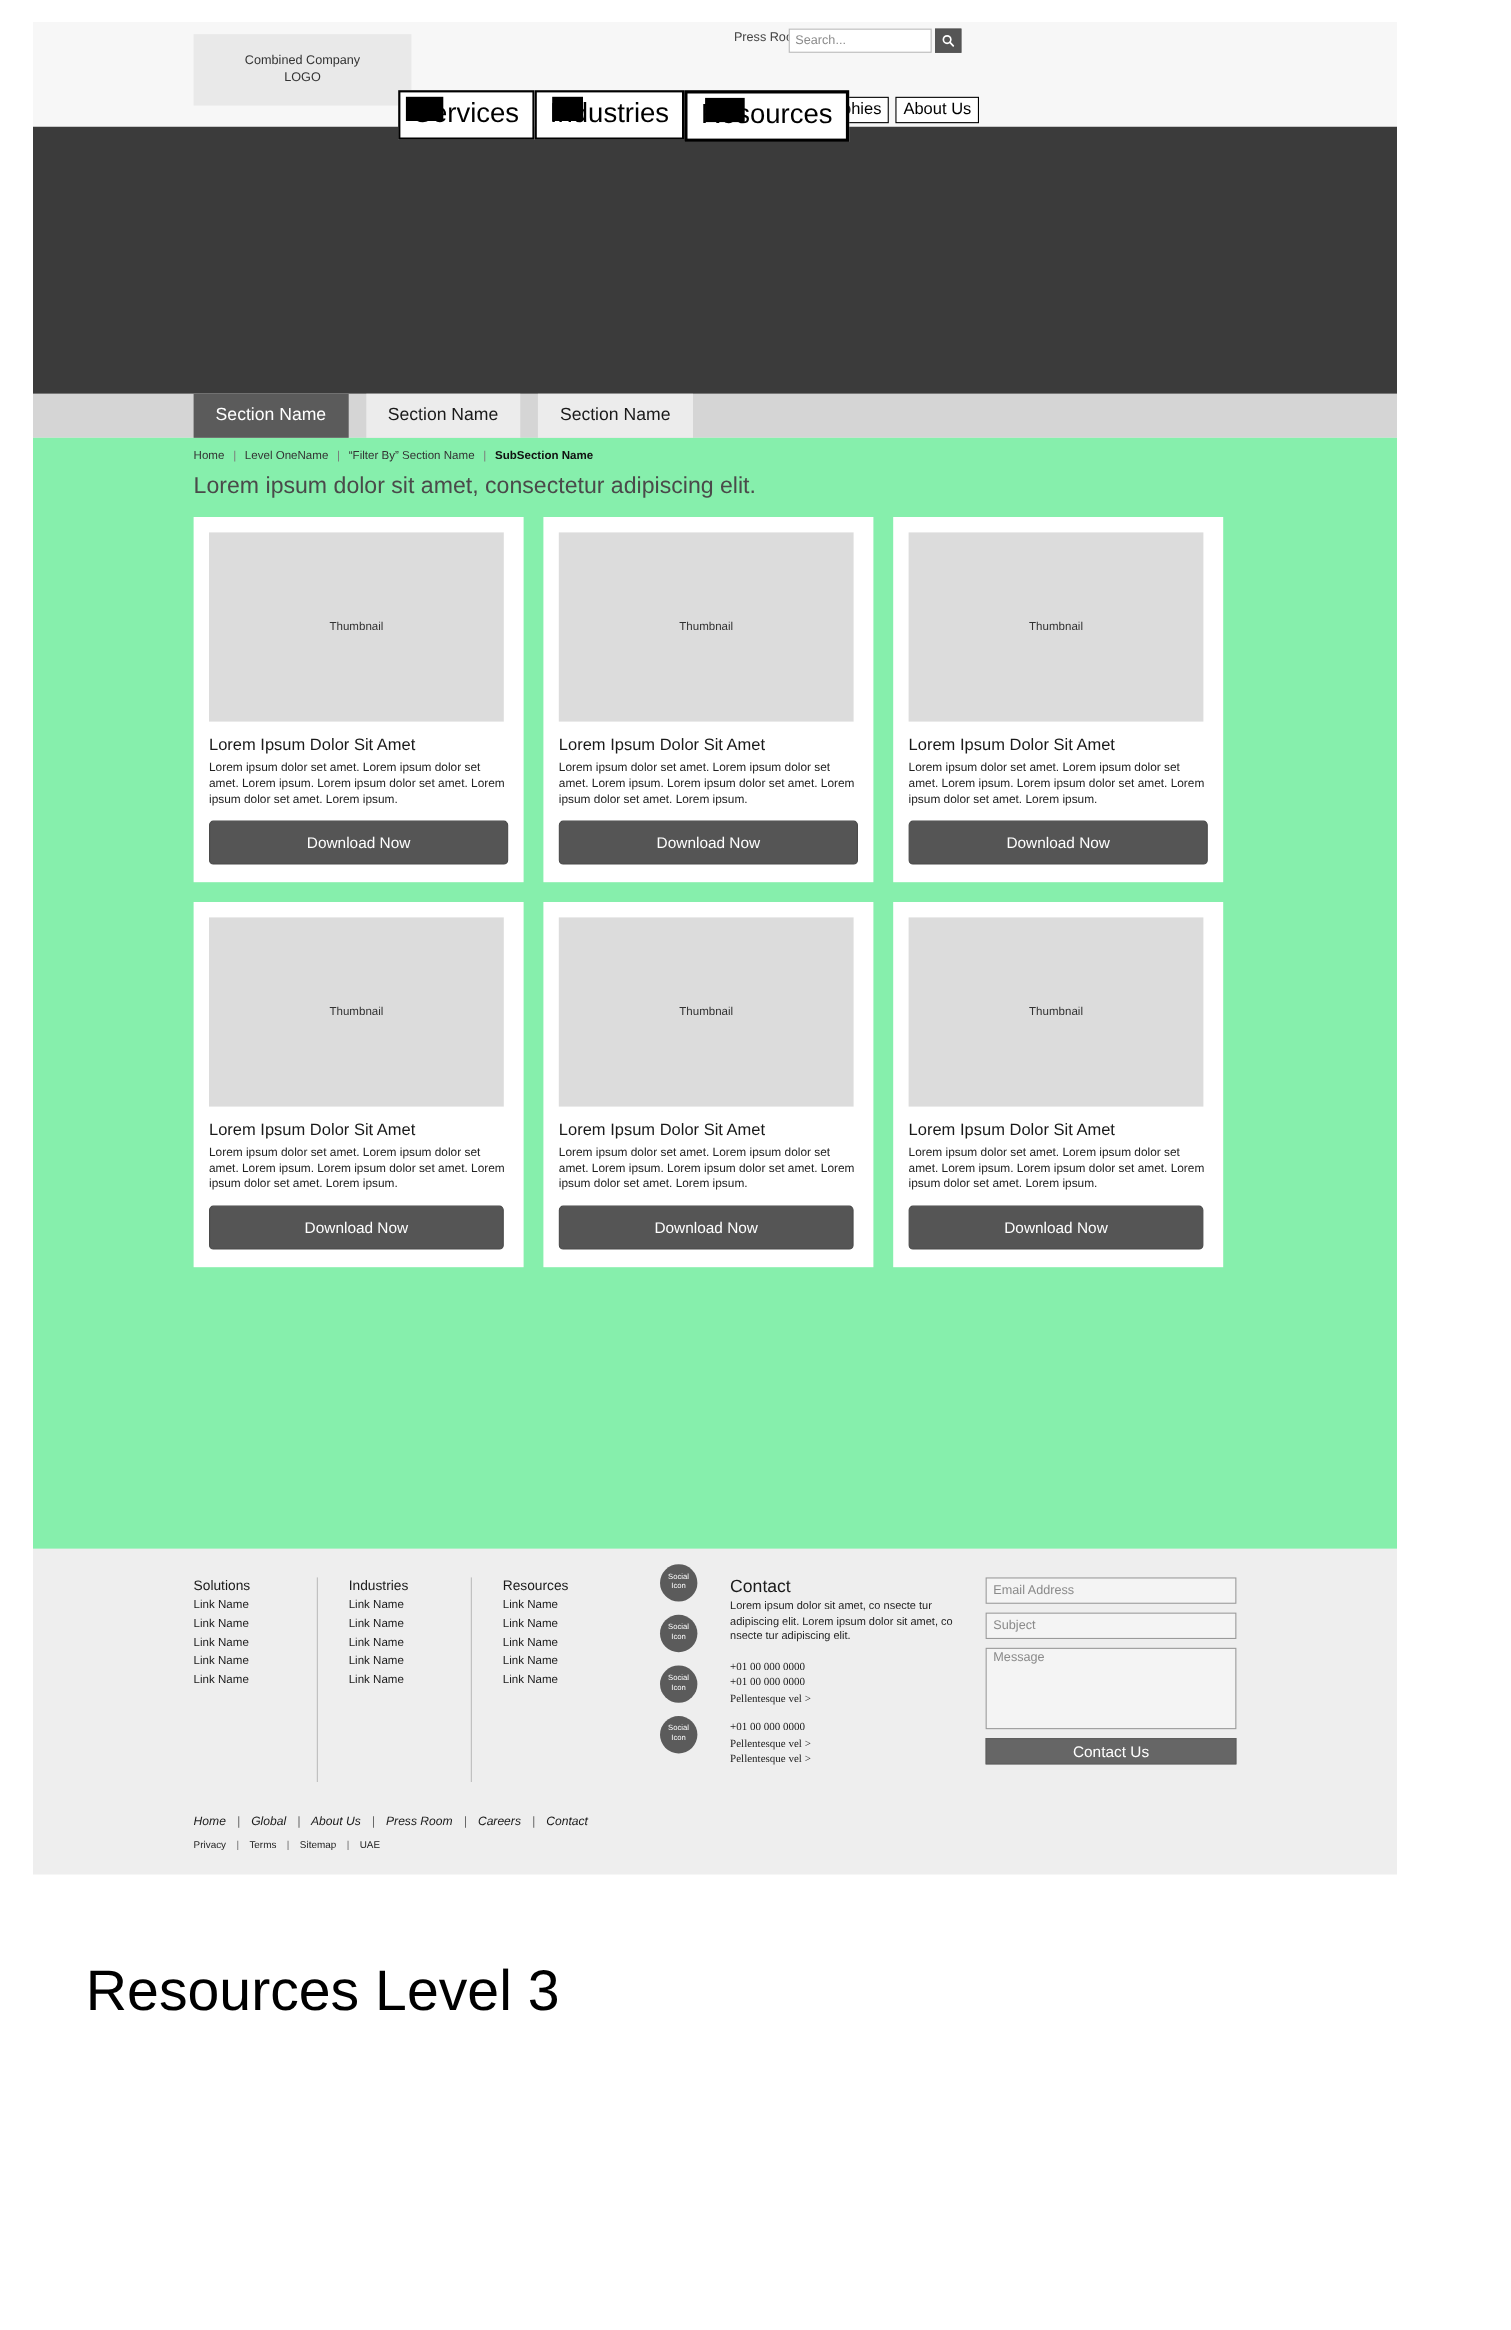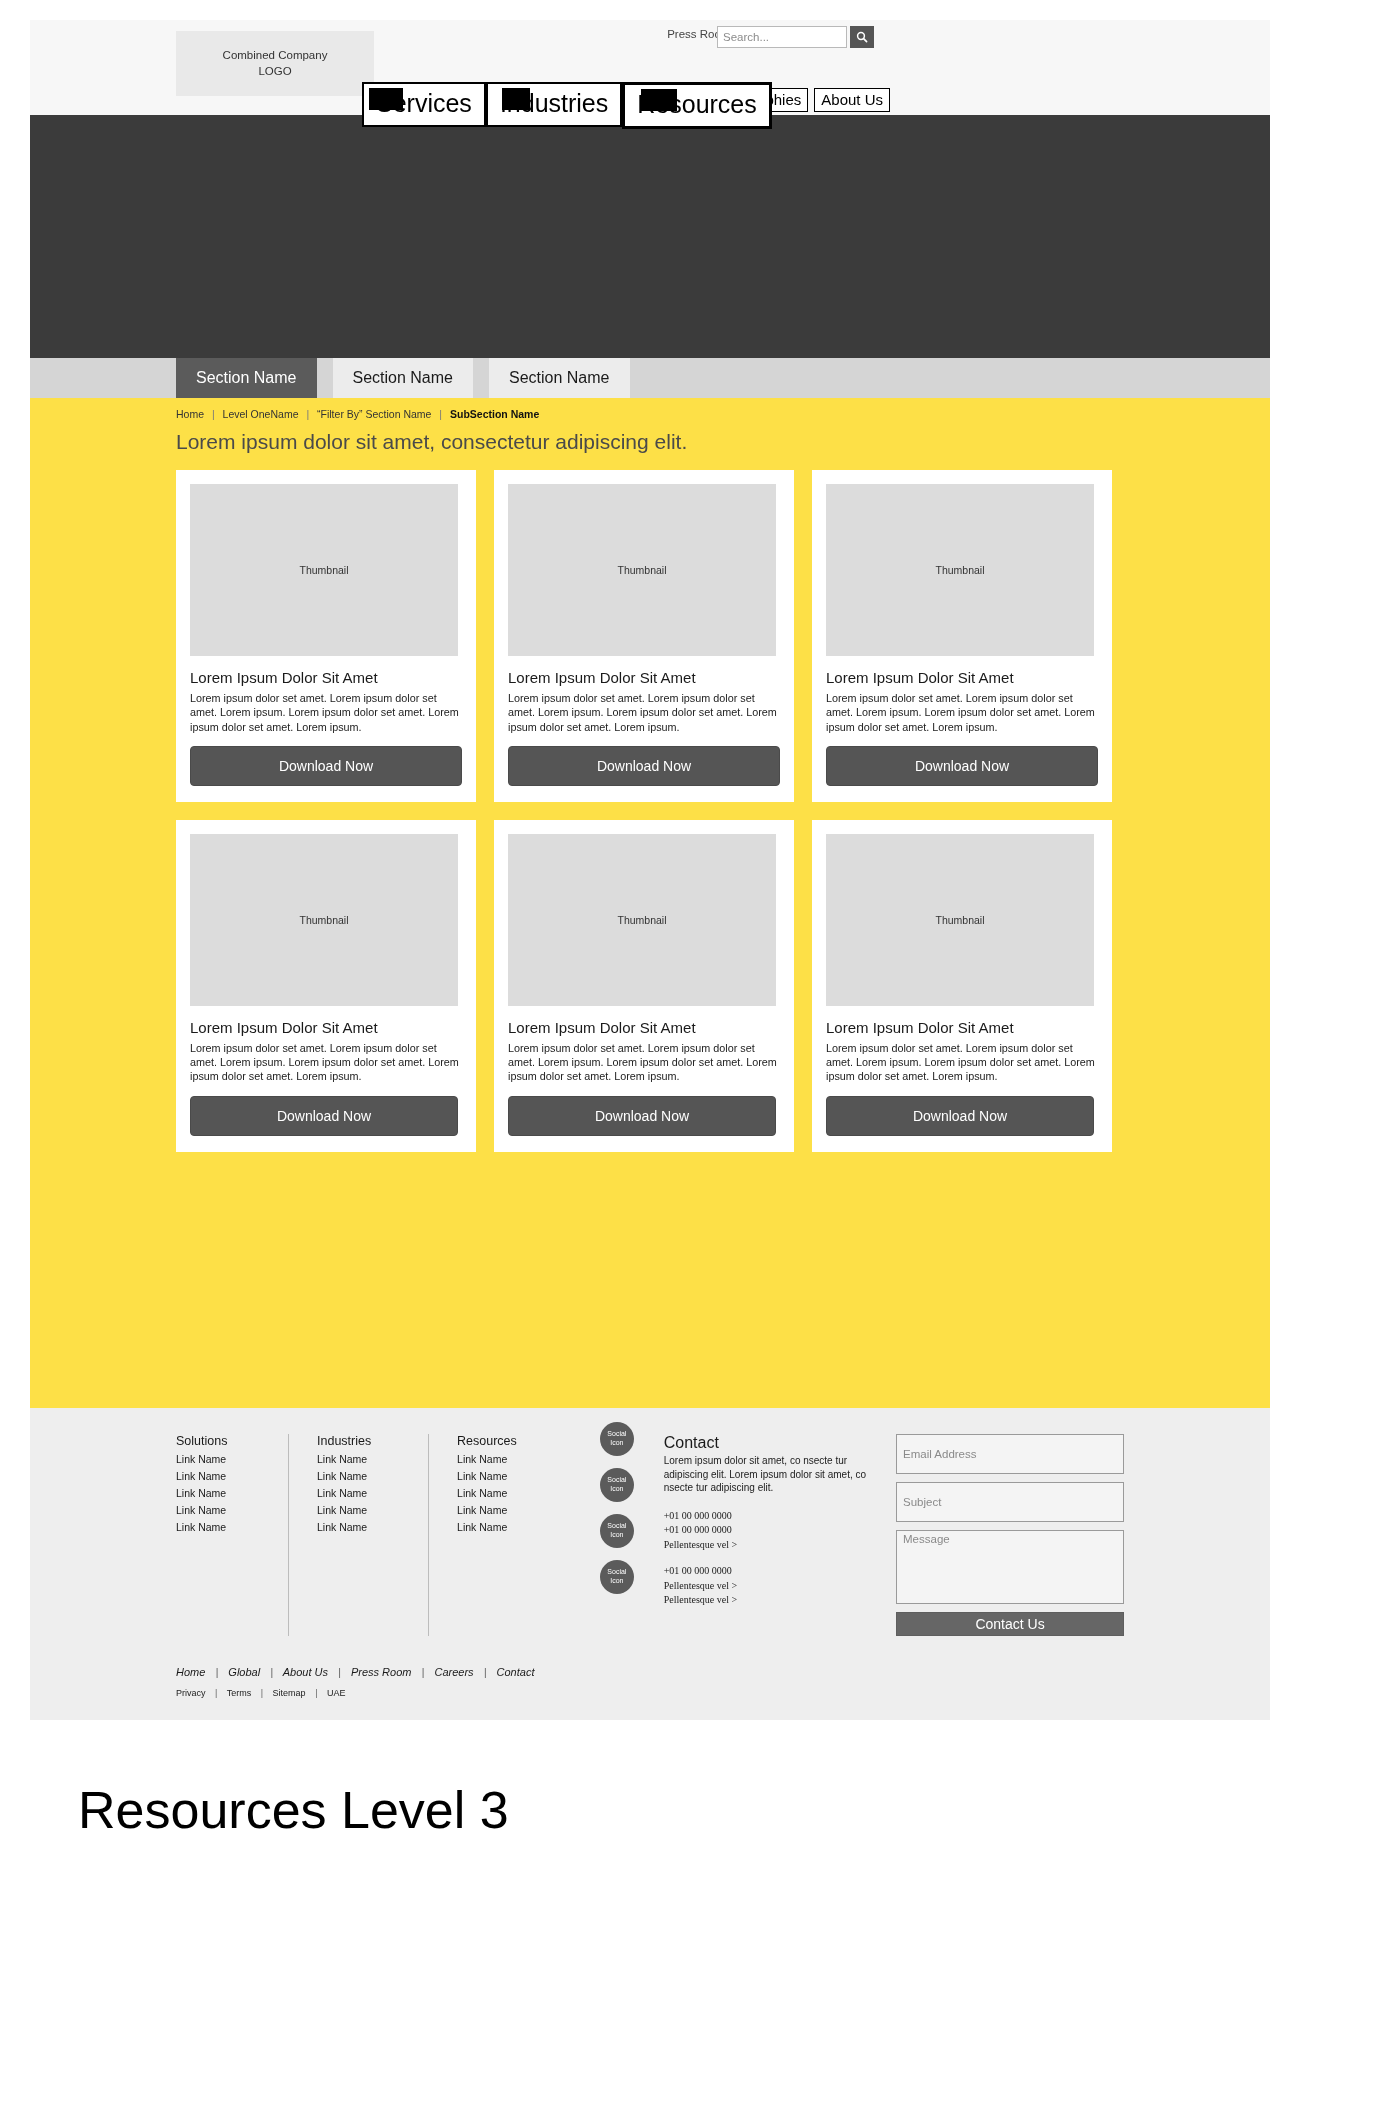--- a/index.html
+++ b/index.html
@@ -129,21 +129,21 @@
     padding: 0 20px;
     margin-right: 16px;
     background: #ececec;
     color: #1a1a1a;
     cursor: pointer;
   }
   .tab.active { background: #5b5b5b; color: #fff; }
 
   
   .content {
-    background: #fde047;
+    background: #86efac;
     padding: 0 0 0 0;
     min-height: 1010px;
   }
   .breadcrumb {
     padding: 10px 0 0 146px;
     font-size: 10.5px;
     color: #333;
   }
   .breadcrumb .sep { padding: 0 5px; color:#7a7a7a; }
   .breadcrumb .current { font-weight: bold; color:#111; }
@@ -276,21 +276,21 @@
   .contact-phones .grp { margin-bottom: 12px; }
   .contact-phones a { color:#1a1a1a; text-decoration:none; display:block;font-family:Liberation Serif, serif; }
 
   .form-col {
     width: 228px;
     margin-left: 14px;
   }
   .finput {
     display: block;
     width: 228px;
-    height: 40px;
+    height: 24px;
     border: 1px solid #9a9a9a;
     background: #f4f4f4;
     font-size: 11.5px;
     color: #444;
     padding: 0 6px;
     margin-bottom: 8px;
     font-family: "Liberation Sans", sans-serif;
     outline: none;
   }
   .finput::placeholder { color:#8a8a8a; }

